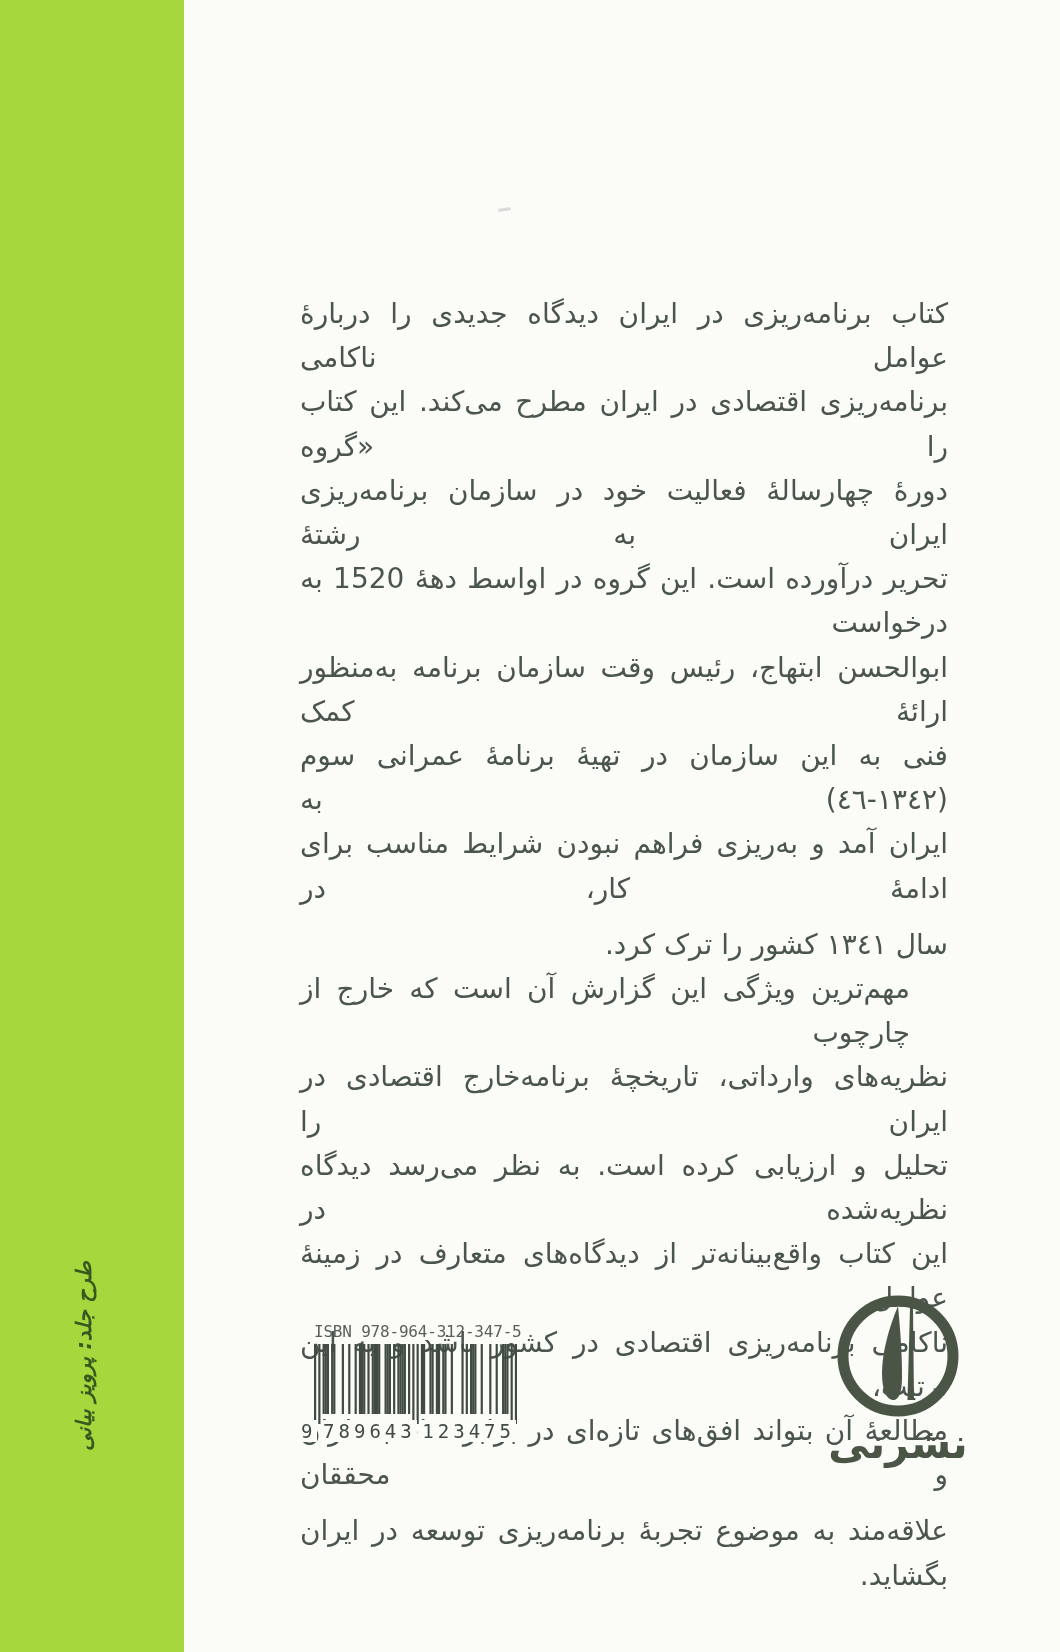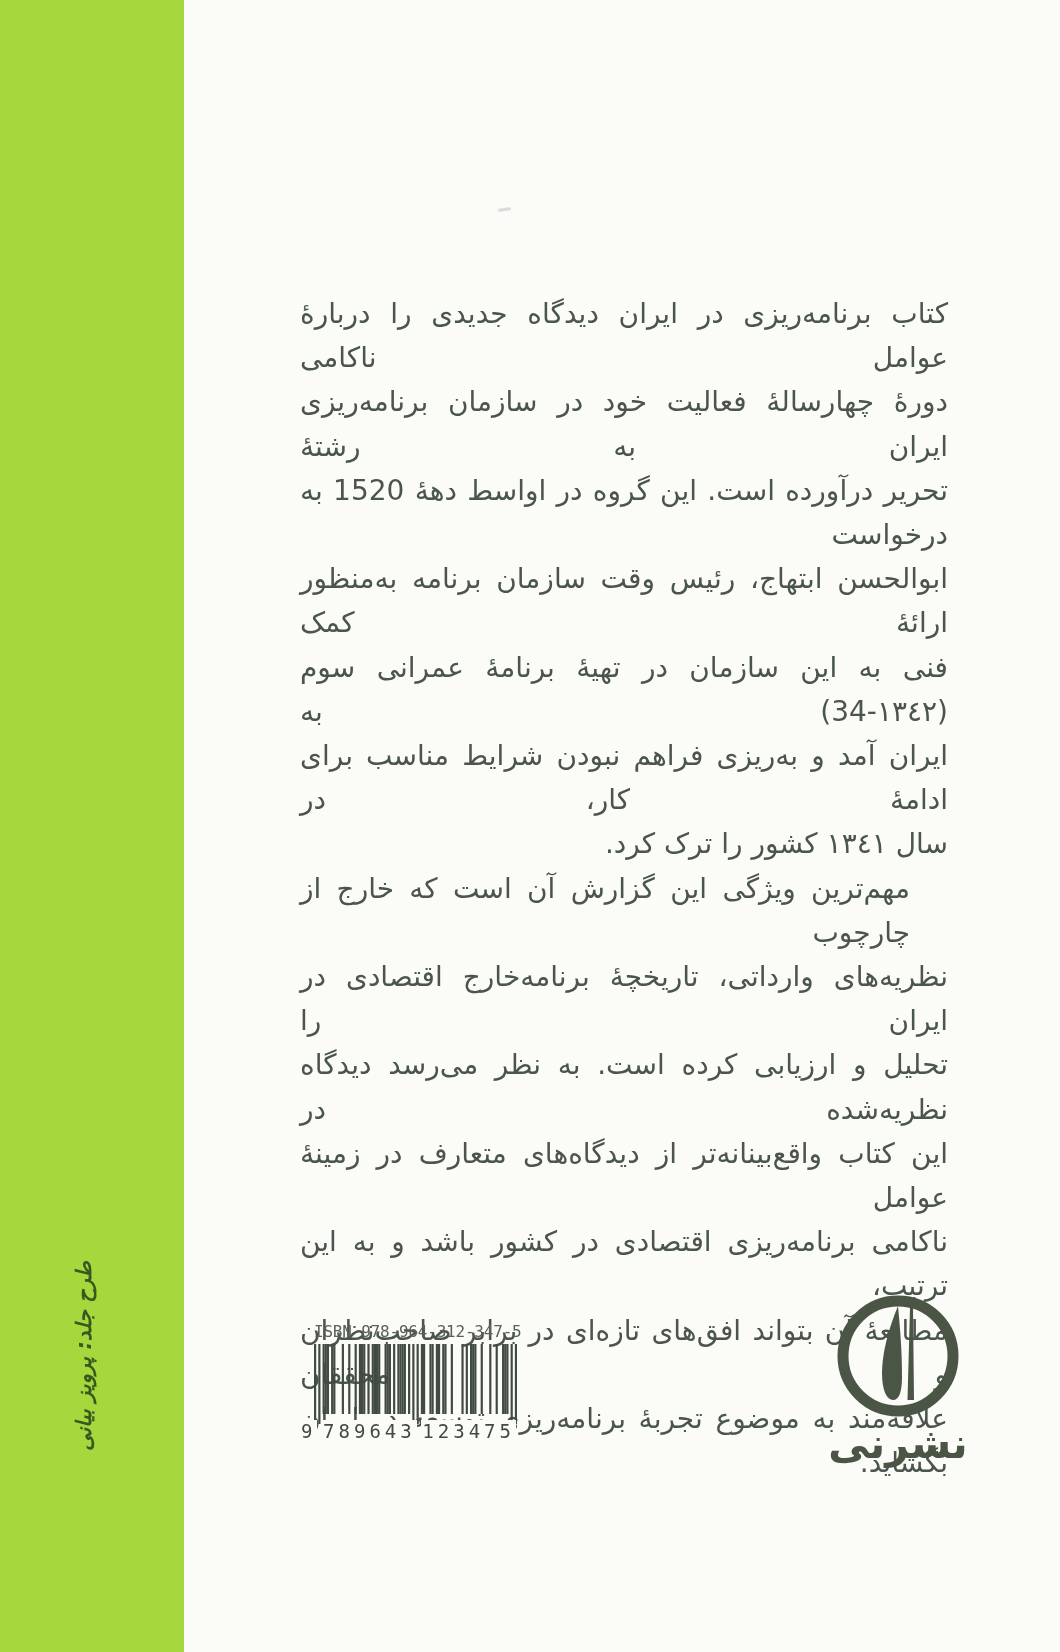--- a/index.html
+++ b/index.html
@@ -23,21 +23,21 @@
   }
   
   .blurb{
     position:absolute;right:112px;top:292px;width:648px;
     direction:rtl;
     font-size:28px;line-height:44.2px;color:#4a554d;
   }
   .blurb .line{
     text-align:justify;text-align-last:justify;-moz-text-align-last:justify;
   }
-  .blurb .line.last{text-align-last:right;-moz-text-align-last:right;}
+  .blurb .line.last{text-align-last:right;margin-top:12px;-moz-text-align-last:right;}
   .blurb .line.indent{padding-right:38px;}
   .blurb b{font-weight:normal;}
   
   .isbn-block{
     position:absolute;left:314px;top:1322px;width:203px;
   }
   .isbn-label{
     font-family:"DejaVu Sans Mono",monospace;
     font-size:16px;letter-spacing:-0.2px;color:#5a615a;
     white-space:nowrap;margin-bottom:3px;
@@ -68,24 +68,25 @@
 
 <div class="stripe"></div>
 
 <div class="credit">طرح جلد: پرویز بیانی</div>
 
 <div class="speck"></div>
 
 <div class="blurb">
     <div>
       <div class="line">کتاب <b>برنامه‌ریزی در ایران</b> دیدگاه جدیدی را دربارهٔ عوامل ناکامی</div>
+      <div class="line">برنامه‌ریزی اقتصادی در ایران مطرح می‌کند. این کتاب را «گروه</div>
       <div class="line">دورهٔ چهارسالهٔ فعالیت خود در سازمان برنامه‌ریزی ایران به رشتهٔ</div>
       <div class="line">تحریر درآورده است. این گروه در اواسط دههٔ 1520 به درخواست</div>
       <div class="line">ابوالحسن ابتهاج، رئیس وقت سازمان برنامه به‌منظور ارائهٔ کمک</div>
-      <div class="line">فنی به این سازمان در تهیهٔ برنامهٔ عمرانی سوم (١٣٤٢-34) به</div>
+      <div class="line">فنی به این سازمان در تهیهٔ برنامهٔ عمرانی سوم (١٣٤٢-٤٦) به</div>
       <div class="line">ایران آمد و به‌ریزی فراهم نبودن شرایط مناسب برای ادامهٔ کار، در</div>
       <div class="line last">سال ١٣٤١ کشور را ترک کرد.</div>
     </div>
     <div>
       <div class="line indent">مهم‌ترین ویژگی این گزارش آن است که خارج از چارچوب</div>
       <div class="line">نظریه‌های وارداتی، تاریخچهٔ برنامه‌خارج اقتصادی در ایران را</div>
       <div class="line">تحلیل و ارزیابی کرده است. به نظر می‌رسد دیدگاه نظریه‌شده در</div>
       <div class="line">این کتاب واقع‌بینانه‌تر از دیدگاه‌های متعارف در زمینهٔ عوامل</div>
       <div class="line">ناکامی برنامه‌ریزی اقتصادی در کشور باشد و به این ترتیب،</div>
       <div class="line">مطالعهٔ آن بتواند افق‌های تازه‌ای در برابر صاحب‌نظران و محققان</div>

